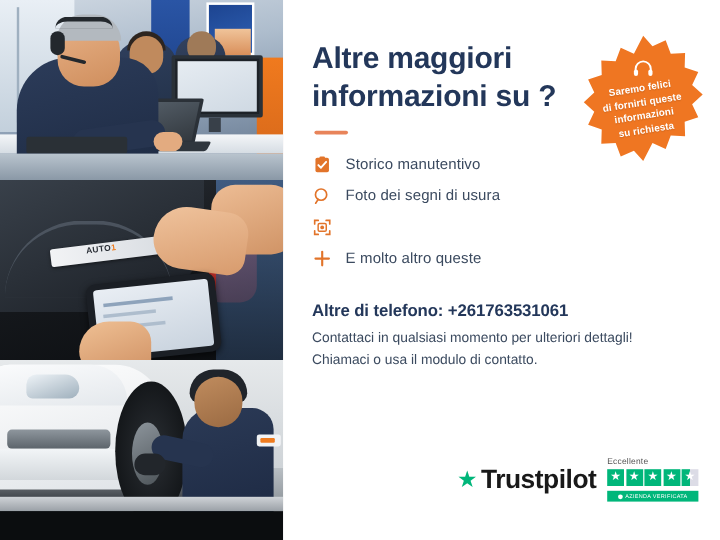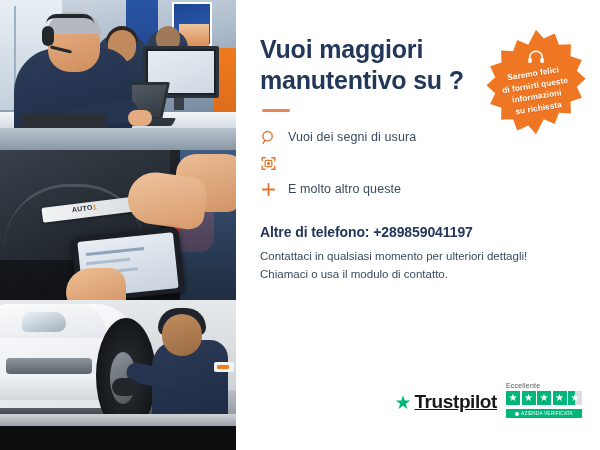--- a/index.html
+++ b/index.html
@@ -169,21 +169,21 @@
   .burst-head { position:absolute; left:50%; top:20px; transform:translateX(-50%);
                 color:#fff; line-height:0; }
   .burst-text { position:absolute; left:0; top:40px; width:108px; text-align:center;
                 transform:rotate(-9deg); color:#fff; font-size:8.2px; font-weight:700;
                 line-height:1.42; letter-spacing:.1px; text-shadow:0 1px 1px rgba(0,0,0,.12); }
 
   
   .tp { position:absolute; right:18px; bottom:32px; display:flex; align-items:flex-end; gap:9px; }
   .tp-logo { display:flex; align-items:center; gap:3px; padding-bottom:5px; }
   .tp-star { color:#00b67a; font-size:19px; line-height:1; }
-  .tp-name { font-size:19px; font-weight:700; color:#191919; letter-spacing:-.4px;text-decoration:underline; }
+  .tp-name { font-size:22px; font-weight:700; color:#191919; letter-spacing:-.4px; }
   .tp-right { display:flex; flex-direction:column; align-items:center; gap:2px; }
   .tp-rating { font-size:7px; color:#555; letter-spacing:.2px; align-self:flex-start; }
   .tp-stars { display:flex; gap:1.5px; }
   .tp-box { width:14px; height:14px; background:#00b67a; display:flex; align-items:center;
             justify-content:center; color:#fff; font-size:10px; line-height:1; }
   .tp-box.half { background:linear-gradient(90deg,#00b67a 52%,#dcdce6 52%); }
   .tp-verified { margin-top:2px; width:100%; background:#00b67a; color:#fff;
             font-size:4.6px; letter-spacing:.25px; padding:2px 3px; display:flex;
             align-items:center; gap:2px; justify-content:center; }
   .tp-check { width:4px; height:4px; border-radius:50%; background:#fff; flex:0 0 4px; }
@@ -257,35 +257,45 @@
       <div class="warm"></div>
       <div class="glove"></div>
       <div class="badge"></div>
       <div class="lift"></div>
       <div class="floor"></div>
     </div>
   </div>
 
   <div class="panel">
 
-    <h1 class="headline">Vuoi maggiori manutentivo su ?</h1>
+    <h1 class="headline">Altre maggiori informazioni su ?</h1>
     <div class="rule"></div>
 
     <ul class="features">
 
+      <li class="feature">
+        <span class="ficon">
+          <svg viewBox="0 0 16 16" width="15" height="15" aria-hidden="true">
+            <rect x="2" y="1.5" width="12" height="13" rx="1.6" fill="#e2742a"></rect>
+            <rect x="5.5" y="0.4" width="5" height="2.6" rx="1.1" fill="#e2742a"></rect>
+            <path d="M4.6 8.1 L6.9 10.4 L11.5 5.2" stroke="#fff" stroke-width="1.7" fill="none" stroke-linecap="round" stroke-linejoin="round"></path>
+          </svg>
+        </span>
+        <span class="flabel">Storico manutentivo</span>
+      </li>
 
 
       <li class="feature">
         <span class="ficon">
           <svg viewBox="0 0 16 16" width="15" height="15" aria-hidden="true">
             <circle cx="7" cy="6.6" r="5" stroke="#e2742a" stroke-width="1.5" fill="none"></circle>
             <line x1="4.4" y1="10.8" x2="2.2" y2="14.2" stroke="#e2742a" stroke-width="1.5" stroke-linecap="round"></line>
           </svg>
         </span>
-        <span class="flabel">Vuoi dei segni di usura</span>
+        <span class="flabel">Foto dei segni di usura</span>
       </li>
 
       <li class="feature">
         <span class="ficon">
           <svg viewBox="0 0 16 16" width="15" height="15" aria-hidden="true">
             <g stroke="#e2742a" stroke-width="1.5" fill="none" stroke-linecap="round">
               <path d="M1.3 5 V1.8 H4.5"></path>
                 <path d="M11.5 1.8 H14.7 V5"></path>
               <path d="M14.7 11 V14.2 H11.5"></path>
                 <path d="M4.5 14.2 H1.3 V11"></path>
@@ -304,21 +314,21 @@
               <line x1="2" y1="8" x2="14" y2="8"></line>
             </g>
           </svg>
         </span>
         <span class="flabel">E molto altro queste</span>
       </li>
     </ul>
 
     <div class="phone">
       <span>Altre di telefono:</span>
-      <span>+289859041197</span>
+      <span>+261763531061</span>
     </div>
 
     <p class="contact">
       <span>Contattaci in qualsiasi momento per ulteriori dettagli!</span><br>
       <span>Chiamaci o usa il modulo di contatto.</span>
     </p>
 
     <div class="badge-wrap">
       <div class="burst">
         <svg viewBox="0 0 120 120" aria-hidden="true">

